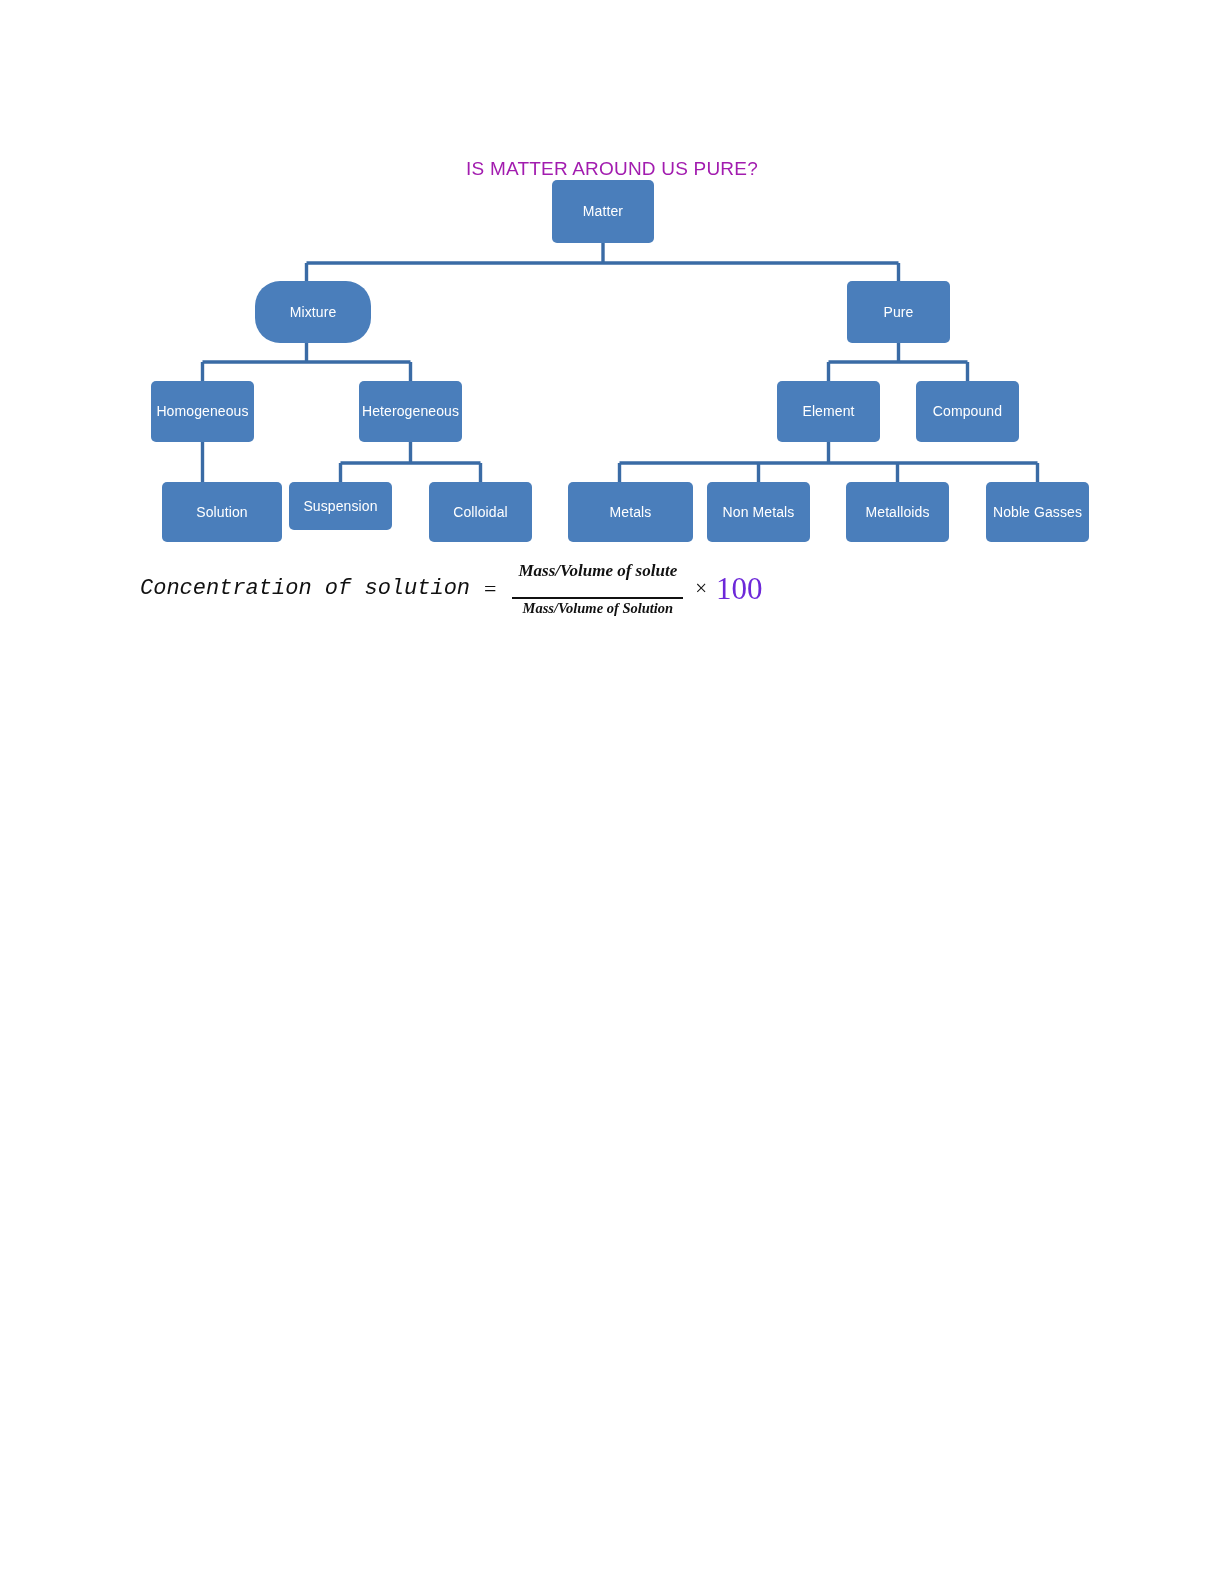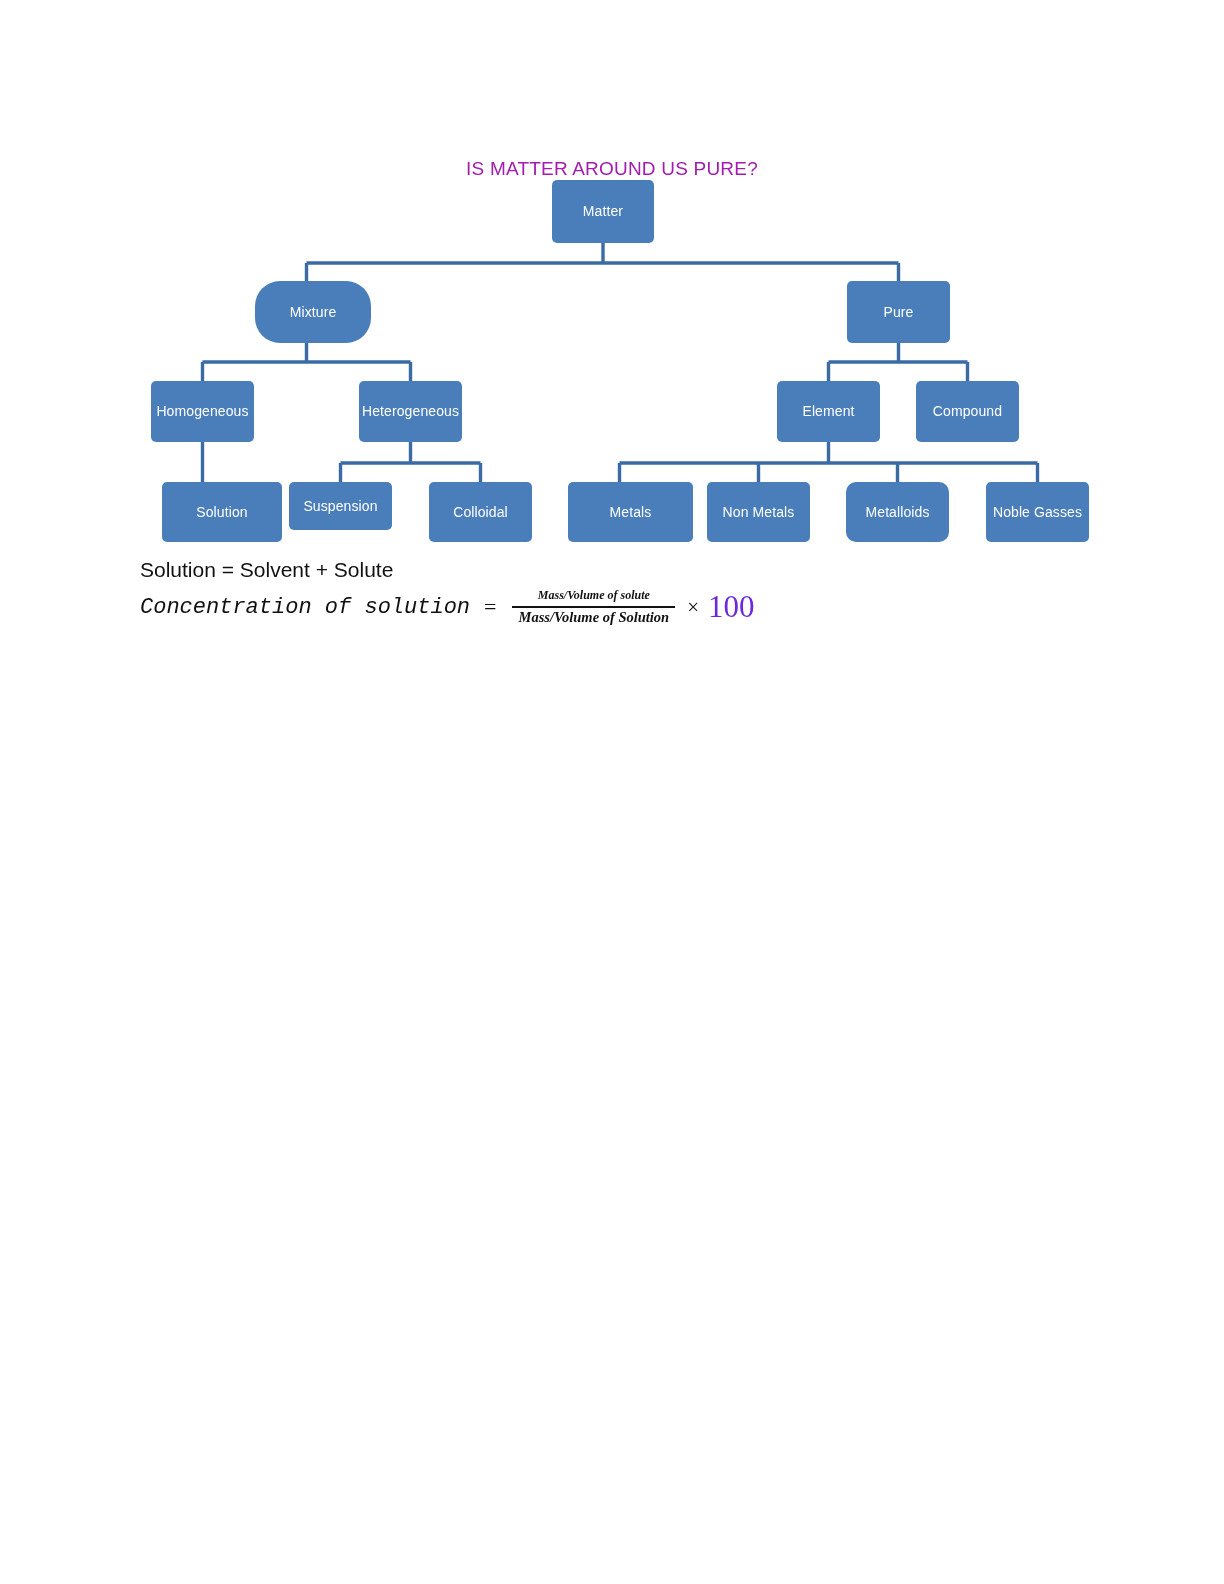--- a/index.html
+++ b/index.html
@@ -112,23 +112,23 @@
     display: inline-flex;
     flex-direction: column;
     align-items: center;
     justify-content: center;
     vertical-align: middle;
   }
   .fraction .num {
     font-family: "Liberation Serif", serif;
     font-style: italic;
     font-weight: 700;
-    font-size: 12px;
-    color: #111111;
-    padding: 0 6px 3px 6px;
+    font-size: 17px;
+    color: #111111;
+    padding: 0 6px 16px 6px;
   }
   .fraction .bar {
     width: 100%;
     height: 1.6px;
     background: #111111;
   }
   .fraction .den {
     font-family: "Liberation Serif", serif;
     font-style: italic;
     font-weight: 700;
@@ -224,32 +224,31 @@
     </div>
     <div class="node" style="left:429px; top:482px; width:103px; height:60px;">
       <span>Colloidal</span>
     </div>
     <div class="node" style="left:568px; top:482px; width:125px; height:60px;">
       <span>Metals</span>
     </div>
     <div class="node" style="left:707px; top:482px; width:103px; height:60px;">
       <span>Non Metals</span>
     </div>
-    <div class="node" style="left:846px; top:482px; width:103px; height:60px;border-radius:10px;">
+    <div class="node" style="left:846px; top:482px; width:103px; height:60px;">
       <span>Metalloids</span>
     </div>
     <div class="node" style="left:986px; top:482px; width:103px; height:60px;">
       <span>Noble Gasses</span>
     </div>
 
   </div>
 
   <div class="formula-block">
 
-    <div class="formula-line1">Solution = Solvent + Solute</div>
 
     <div class="formula-line2">
       <span class="f-lhs">Concentration of solution</span>
       <span class="f-eq">=</span>
       <span class="fraction">
         <span class="num">Mass/Volume of solute</span>
         <span class="bar"></span>
         <span class="den">Mass/Volume of  Solution</span>
       </span>
       <span class="f-times">×</span>

